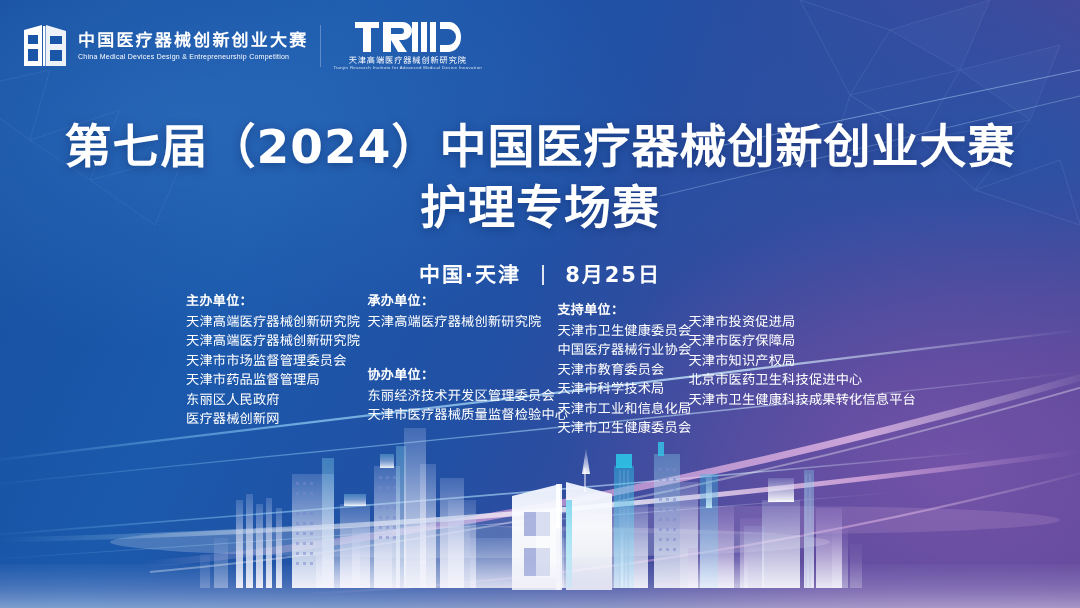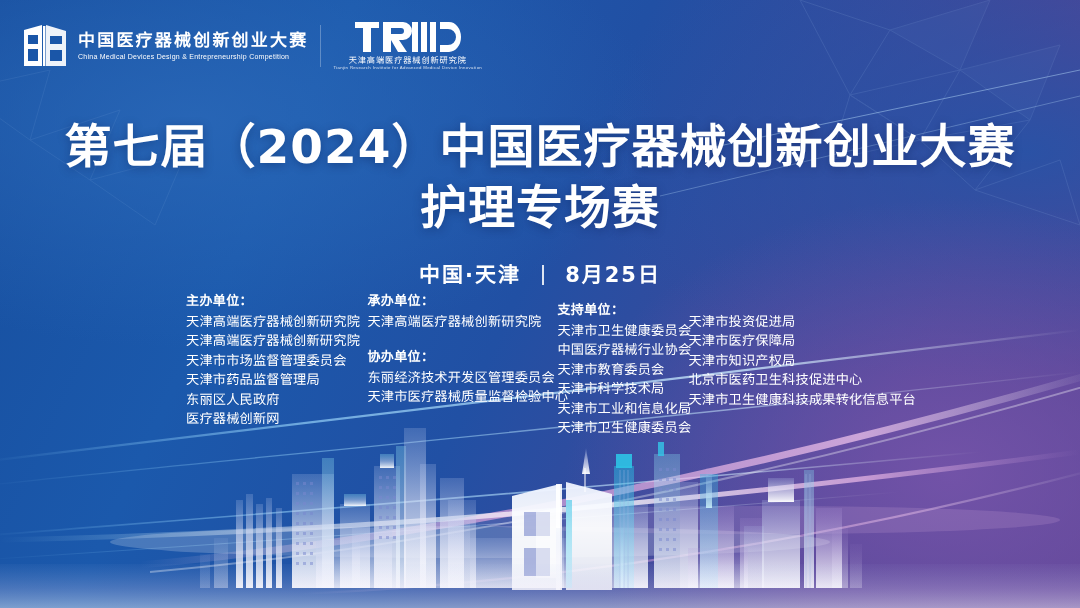--- a/index.html
+++ b/index.html
@@ -70,21 +70,21 @@
     position:absolute;top:291px;left:186px;width:730px;
     display:flex;align-items:flex-start;
     font-family:"DejaVu Sans","Liberation Sans",sans-serif;
   }
   .col{display:flex;flex-direction:column;}
   .col-1{width:186px;}
   .col-2{width:190px;gap:10px;}
   .col-3{width:131px;margin-top:9px;}
   .col-4{width:auto;}
   .grp{display:flex;flex-direction:column;}
-  .grp + .grp{margin-top:6px;}
+  .grp + .grp{margin-top:24px;}
   .g-head{
     font-size:13px;font-weight:bold;color:#ffffff;letter-spacing:.4px;
     line-height:19.5px;margin-bottom:1px;white-space:nowrap;
   }
   .g-item{
     font-size:13.2px;color:#ffffff;letter-spacing:.2px;line-height:19.5px;white-space:nowrap;
   }
   .col-4 .g-item{padding-left:0;}
   .spacer-head{visibility:hidden;}
 </style>

